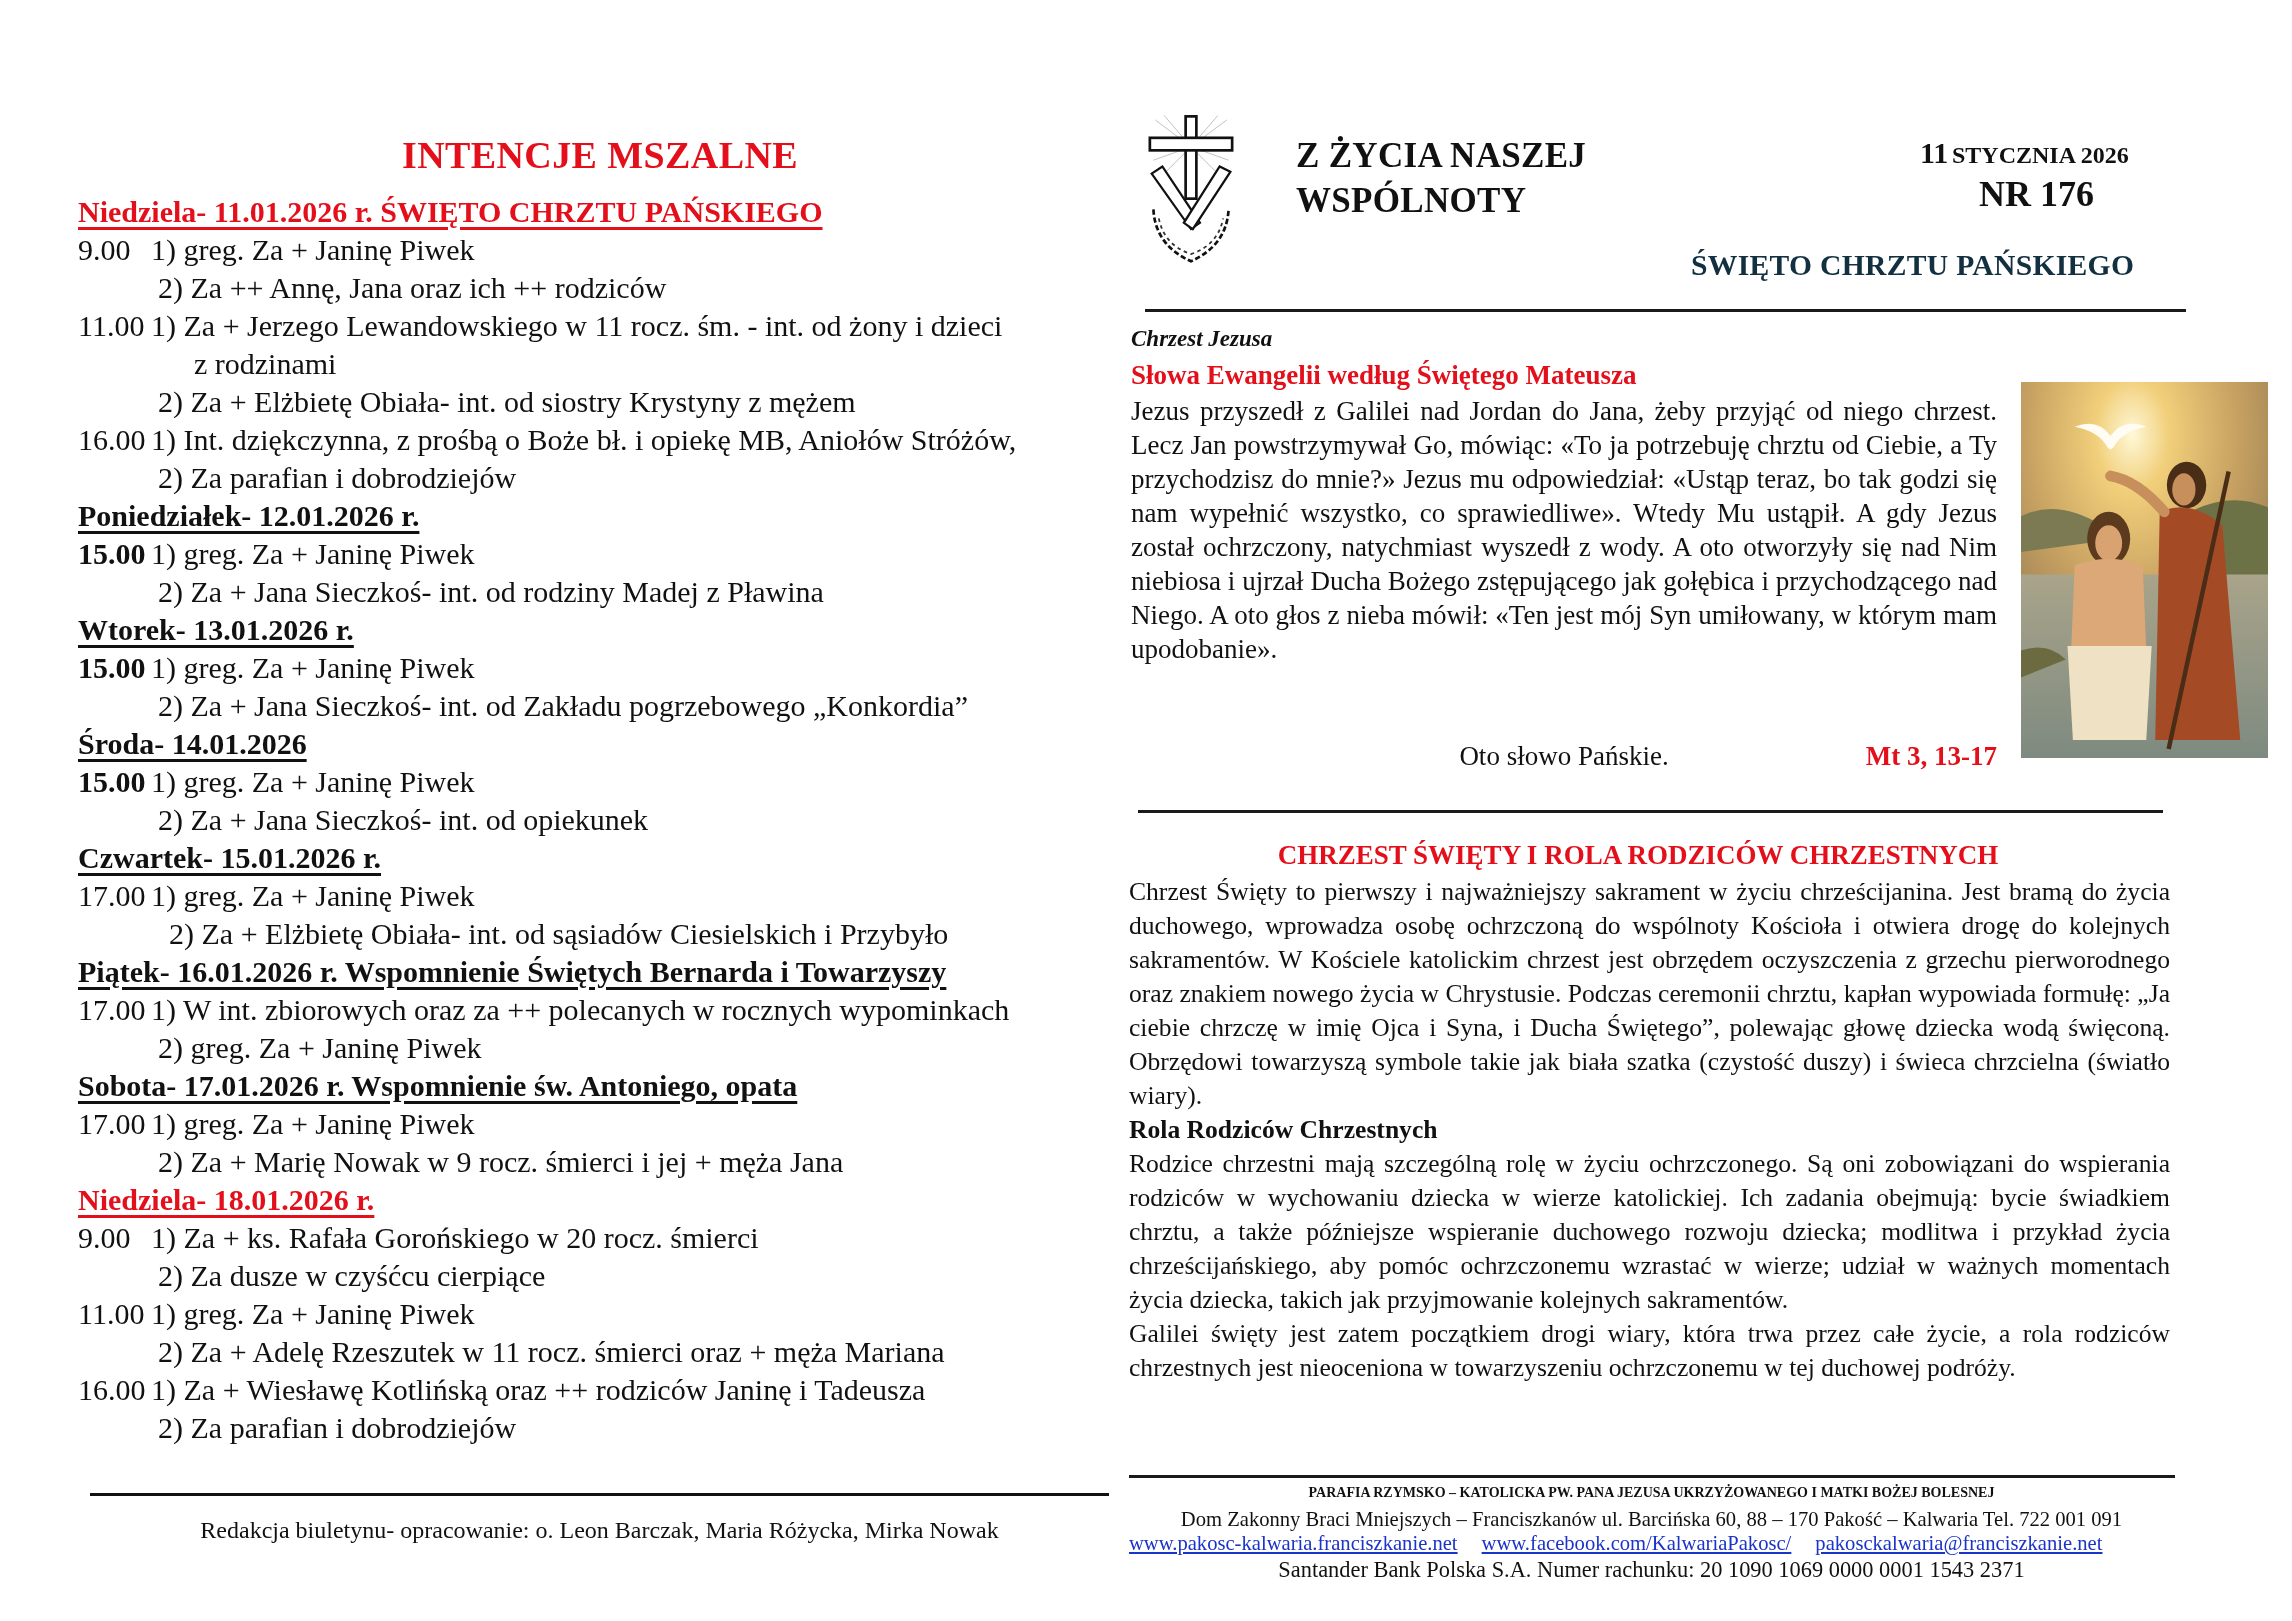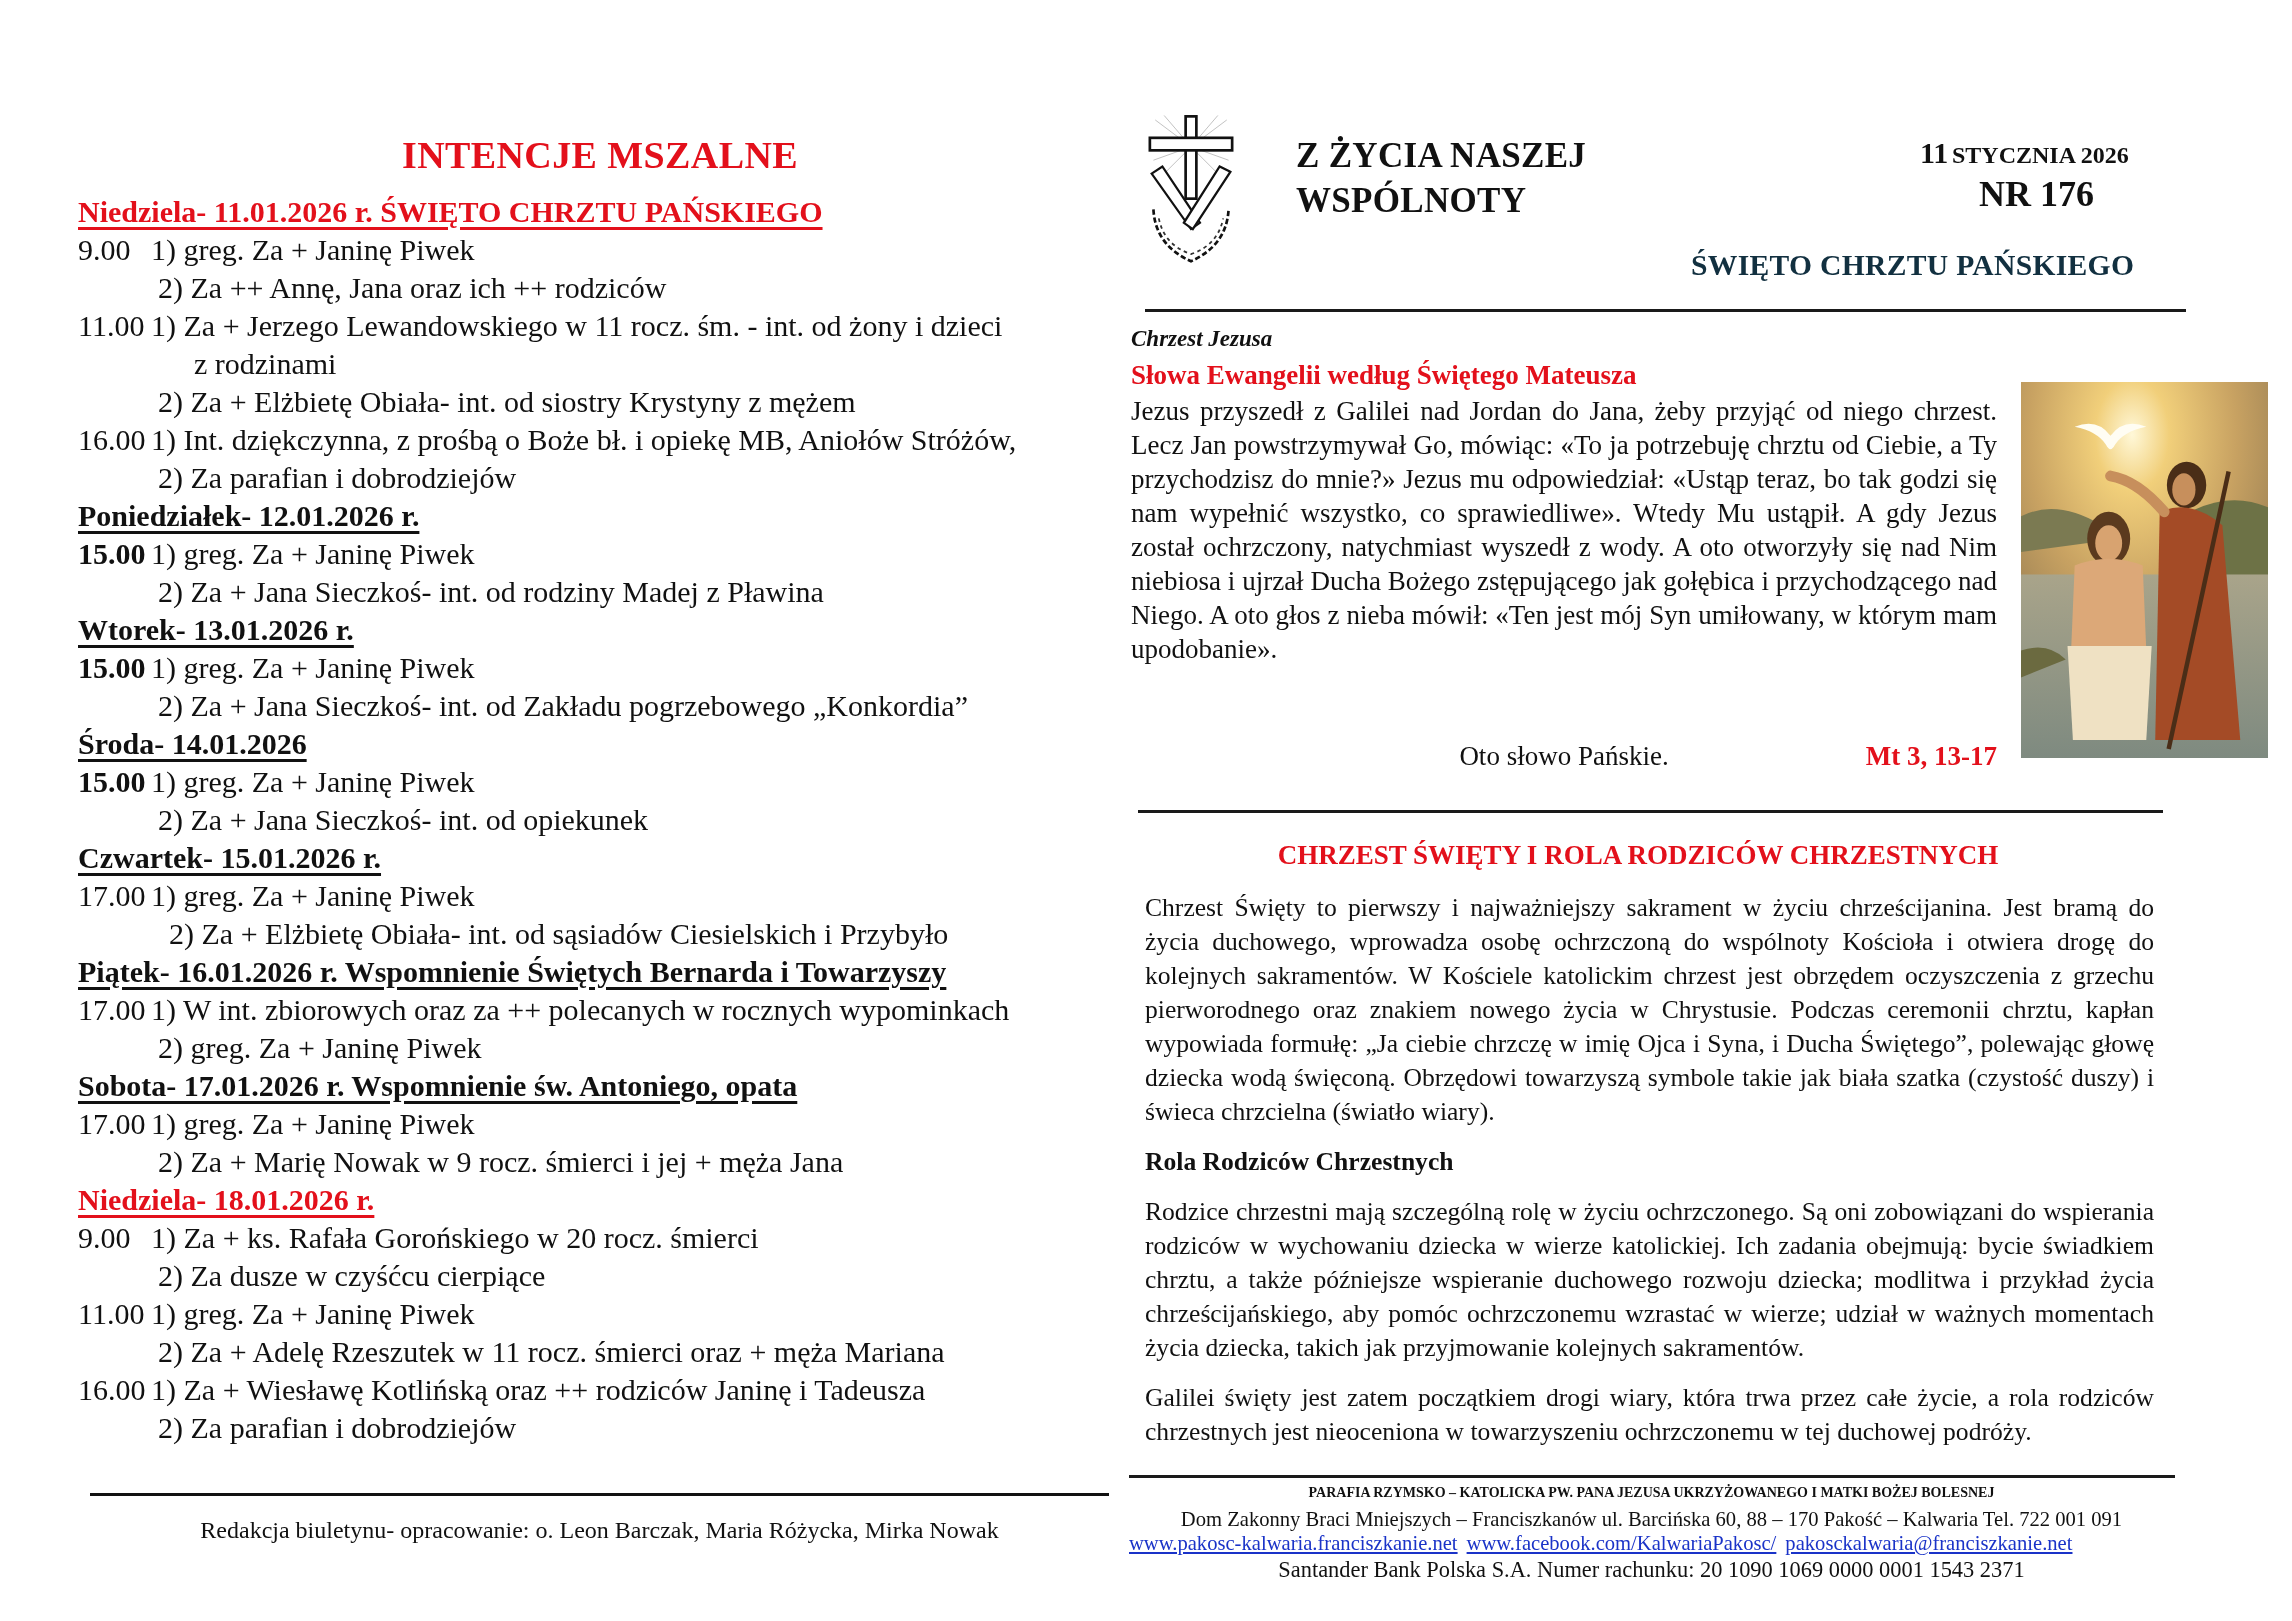--- a/index.html
+++ b/index.html
@@ -43,27 +43,27 @@
   .gospel-source { position:absolute; top:360px; left:39px; font-size:27px; font-weight:bold; color:#e3101b; }
   .gospel-text { position:absolute; top:394px; left:39px; width:866px; font-size:27px; line-height:34px; text-align:justify; }
   .gospel-end { position:absolute; top:741px; left:39px; width:866px; font-size:27px;text-align:center; }
   .gospel-ref { position:absolute; right:0; top:0; color:#e3101b; font-weight:bold; }
   .painting { position:absolute; top:382px; left:929px; width:247px; height:376px; overflow:hidden; }
   .rule-mid { position:absolute; top:810px; left:46px; width:1025px; height:2.7px; background:#1a1a1a; }
 
   
   .art-title { position:absolute; top:840px; left:31px; width:1030px; text-align:center; font-size:27px; font-weight:bold; color:#e3101b; }
   .art-body { position:absolute; top:875px; left:37px; width:1041px; font-size:25.6px; line-height:34px; text-align:justify; }
-  .art-body p { margin:16px; }
+  .art-body p { margin:0; }
   .art-sub { font-weight:bold; }
 
   .rule-bottom { position:absolute; top:1475px; left:37px; width:1046px; height:2.7px; background:#1a1a1a; }
   .parish { position:absolute; top:1485px; left:0; width:1119px; text-align:center; font-size:14px; font-weight:bold; }
   .address { position:absolute; top:1508px; left:0; width:1119px; text-align:center; font-size:20.6px; }
-  .links { position:absolute; top:1532px; left:37px; width:1057px; font-size:20.6px; display:flex; gap:9px; white-space:nowrap; }
+  .links { position:absolute; top:1532px; left:37px; width:1057px; font-size:20.6px; display:flex; gap:24px; white-space:nowrap; }
   .links a { color:#1a33c8; text-decoration:underline; }
   .bank { position:absolute; top:1557px; left:0; width:1119px; text-align:center; font-size:22.4px; }
 </style>
 </head>
 <body>
 
 <div class="page left">
   <div class="int-title">INTENCJE MSZALNE</div>
 
   <div class="schedule">

